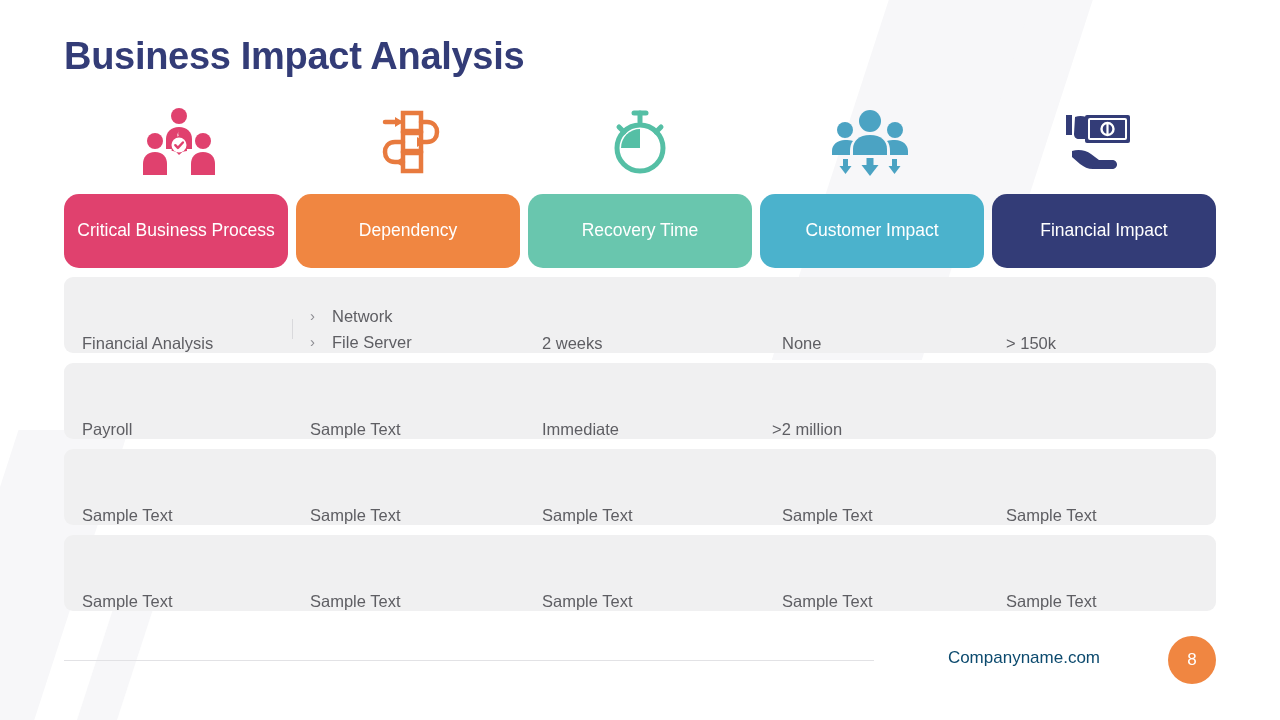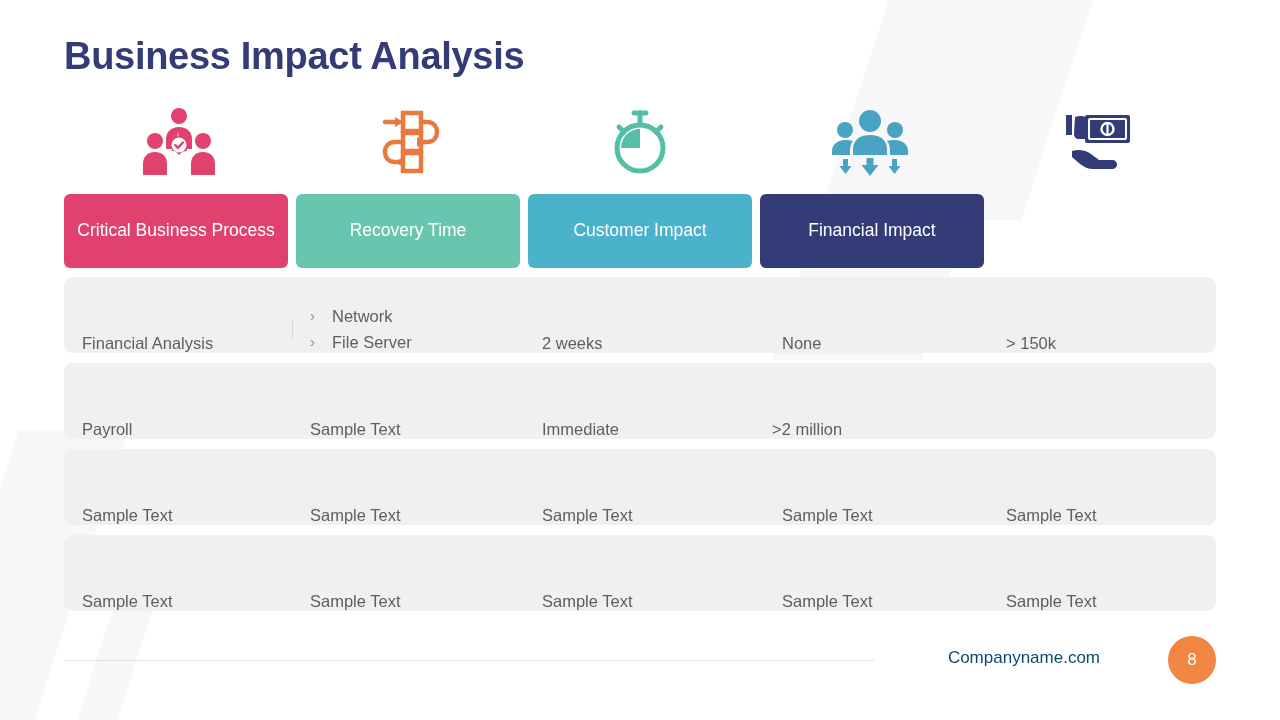--- a/index.html
+++ b/index.html
@@ -70,21 +70,21 @@
     position: absolute;
     left: 64px;
     top: 194px;
     width: 1152px;
     display: flex;
     gap: 8px;
   }
   .header-pill {
     width: 224px;
     height: 74px;
-    border-radius: 6px;
+    border-radius: 15px;
     display: flex;
     align-items: center;
     justify-content: center;
     text-align: center;
     color: #ffffff;
     font-size: 17.5px;
     line-height: 1.25;
     padding: 0 12px;
   }
 
@@ -285,20 +285,23 @@
         </svg>
       </span>
     </div>
 
   </div>
 
   <div class="header-row">
     <div class="header-pill" style="background:#E0416E">
         <span>Critical Business Process</span>
       </div>
+    <div class="header-pill" style="background:#F08641">
+        <span>Dependency</span>
+      </div>
     <div class="header-pill" style="background:#69C6AE">
         <span>Recovery Time</span>
       </div>
     <div class="header-pill" style="background:#4BB2CC">
         <span>Customer Impact</span>
       </div>
     <div class="header-pill" style="background:#333C77">
         <span>Financial Impact</span>
       </div>
   </div>

